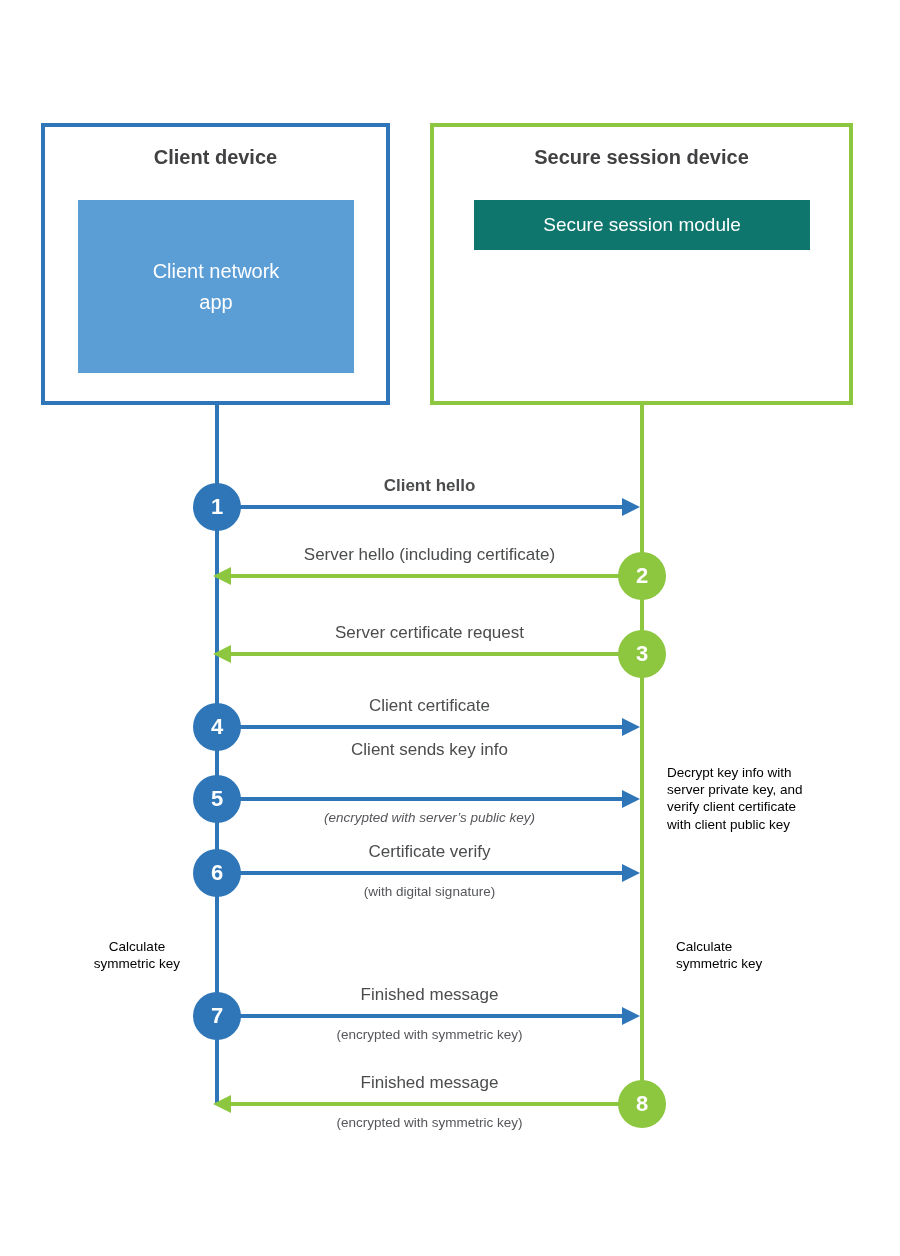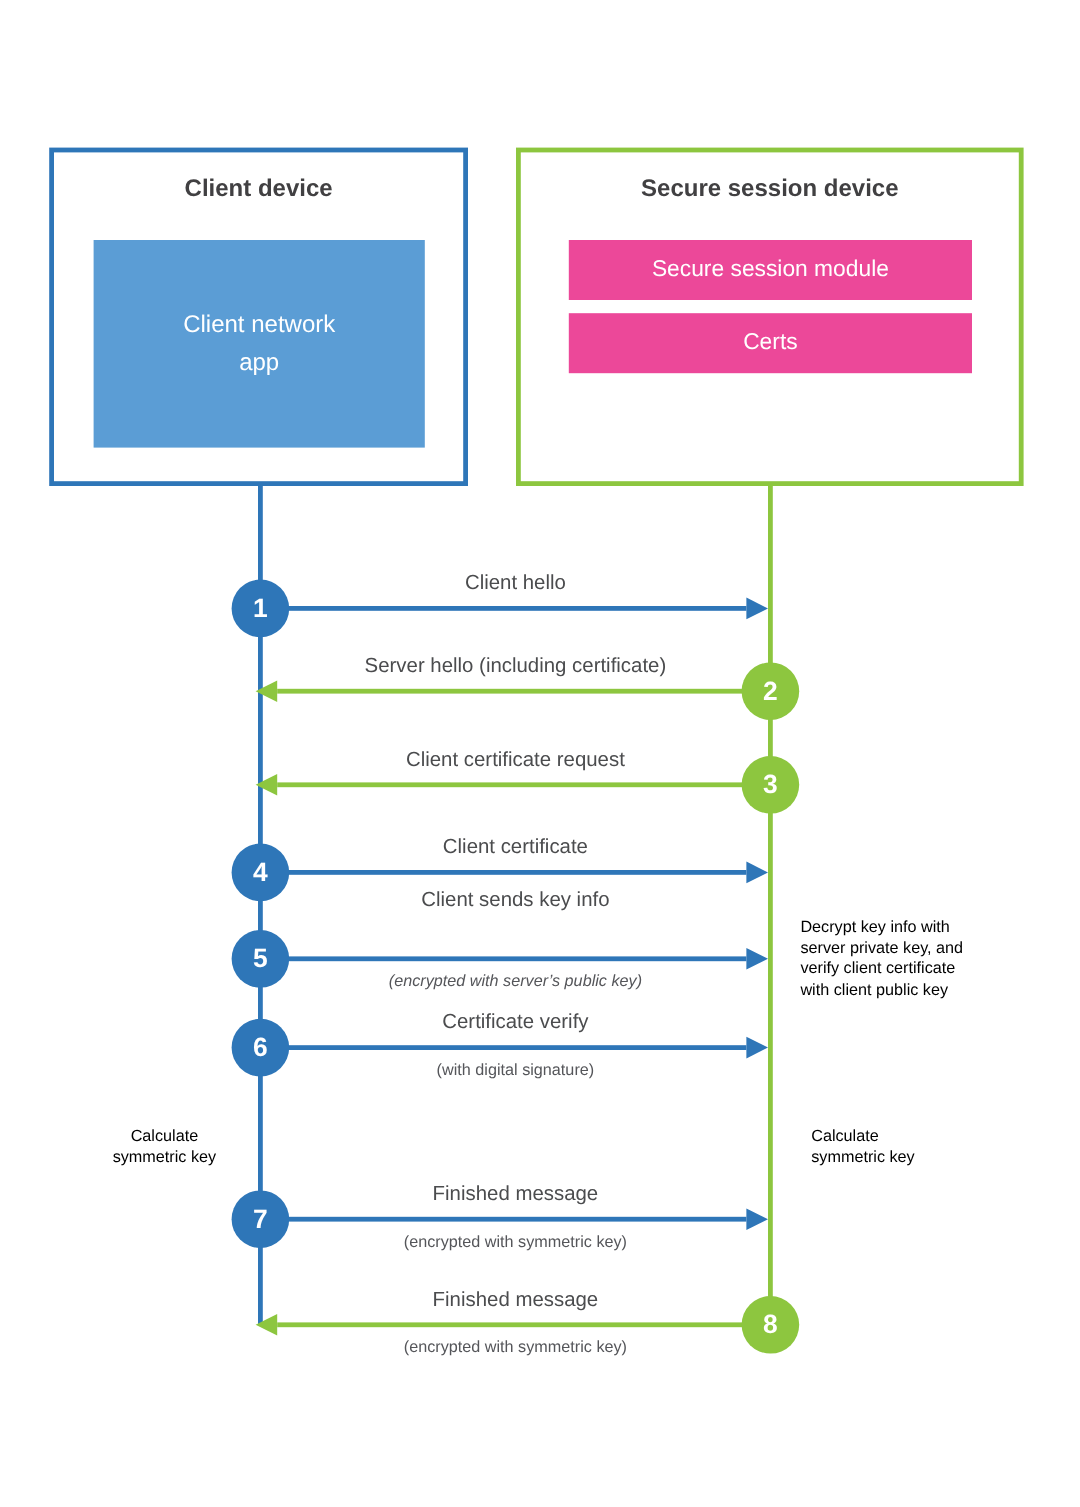--- a/index.html
+++ b/index.html
@@ -17,21 +17,21 @@
   .actor-box.server{left:430px;top:123px;width:423px;height:282px;border:4px solid #8dc63f;}
   .actor-title{
     text-align:center;margin-top:19px;font-size:20px;font-weight:bold;color:#414042;
   }
   .app-box{
     position:absolute;left:78px;top:200px;width:276px;height:173px;background:#5b9dd5;
     display:flex;align-items:center;justify-content:center;text-align:center;
     color:#ffffff;font-size:20px;line-height:1.55;white-space:pre-line;
   }
   .module-bar{
-    position:absolute;left:474px;width:336px;height:50px;background:#ec4899;
+    position:absolute;left:474px;width:336px;height:50px;background:#0f766e;
     display:flex;align-items:center;justify-content:center;
     color:#ffffff;font-size:19px;
   }
   
   .vline{position:absolute;top:405px;width:4px;height:699px;}
   .vline.blue{left:215px;background:#2e76b8;}
   .vline.green{left:640px;background:#8dc63f;}
   
   .step-circle{
     position:absolute;width:48px;height:48px;border-radius:50%;
@@ -77,40 +77,39 @@
   <div class="actor-box client">
     <div class="actor-title">Client device</div>
   </div>
   <div class="app-box">Client network
 app</div>
 
   <div class="actor-box server">
     <div class="actor-title">Secure session device</div>
   </div>
   <div class="module-bar" style="top:200px">Secure session module</div>
-  <div class="module-bar" style="top:261px">Certs</div>
 
   <div class="vline blue"></div>
   <div class="vline green"></div>
 
   <div id="steps-layer">
       <div>
         <div class="step-circle client" style="left: 193px; top: 483px;">1</div>
         <div class="arrow right" style="top: 505px; left: 217px; width: 405px;"></div>
-        <div class="msg-label" style="top: 476px;">Client hello</div>
+        <div class="msg-label" style="top: 476px; font-weight: bold;">Client hello</div>
       </div>
       <div>
         <div class="step-circle server" style="left: 618px; top: 552px;">2</div>
         <div class="arrow left" style="top: 574px; left: 231px; width: 411px;"></div>
         <div class="msg-label" style="top: 545px;">Server hello (including certificate)</div>
       </div>
       <div>
         <div class="step-circle server" style="left: 618px; top: 630px;">3</div>
         <div class="arrow left" style="top: 652px; left: 231px; width: 411px;"></div>
-        <div class="msg-label" style="top: 623px;">Client certificate request</div>
+        <div class="msg-label" style="top: 623px;">Server certificate request</div>
       </div>
       <div>
         <div class="step-circle client" style="left: 193px; top: 703px;">4</div>
         <div class="arrow right" style="top: 725px; left: 217px; width: 405px;"></div>
         <div class="msg-label" style="top: 696px;">Client certificate</div>
       </div>
       <div>
         <div class="step-circle client" style="left: 193px; top: 775px;">5</div>
         <div class="arrow right" style="top: 797px; left: 217px; width: 405px;"></div>
         <div class="msg-label" style="top: 740px;">Client sends key info</div>

